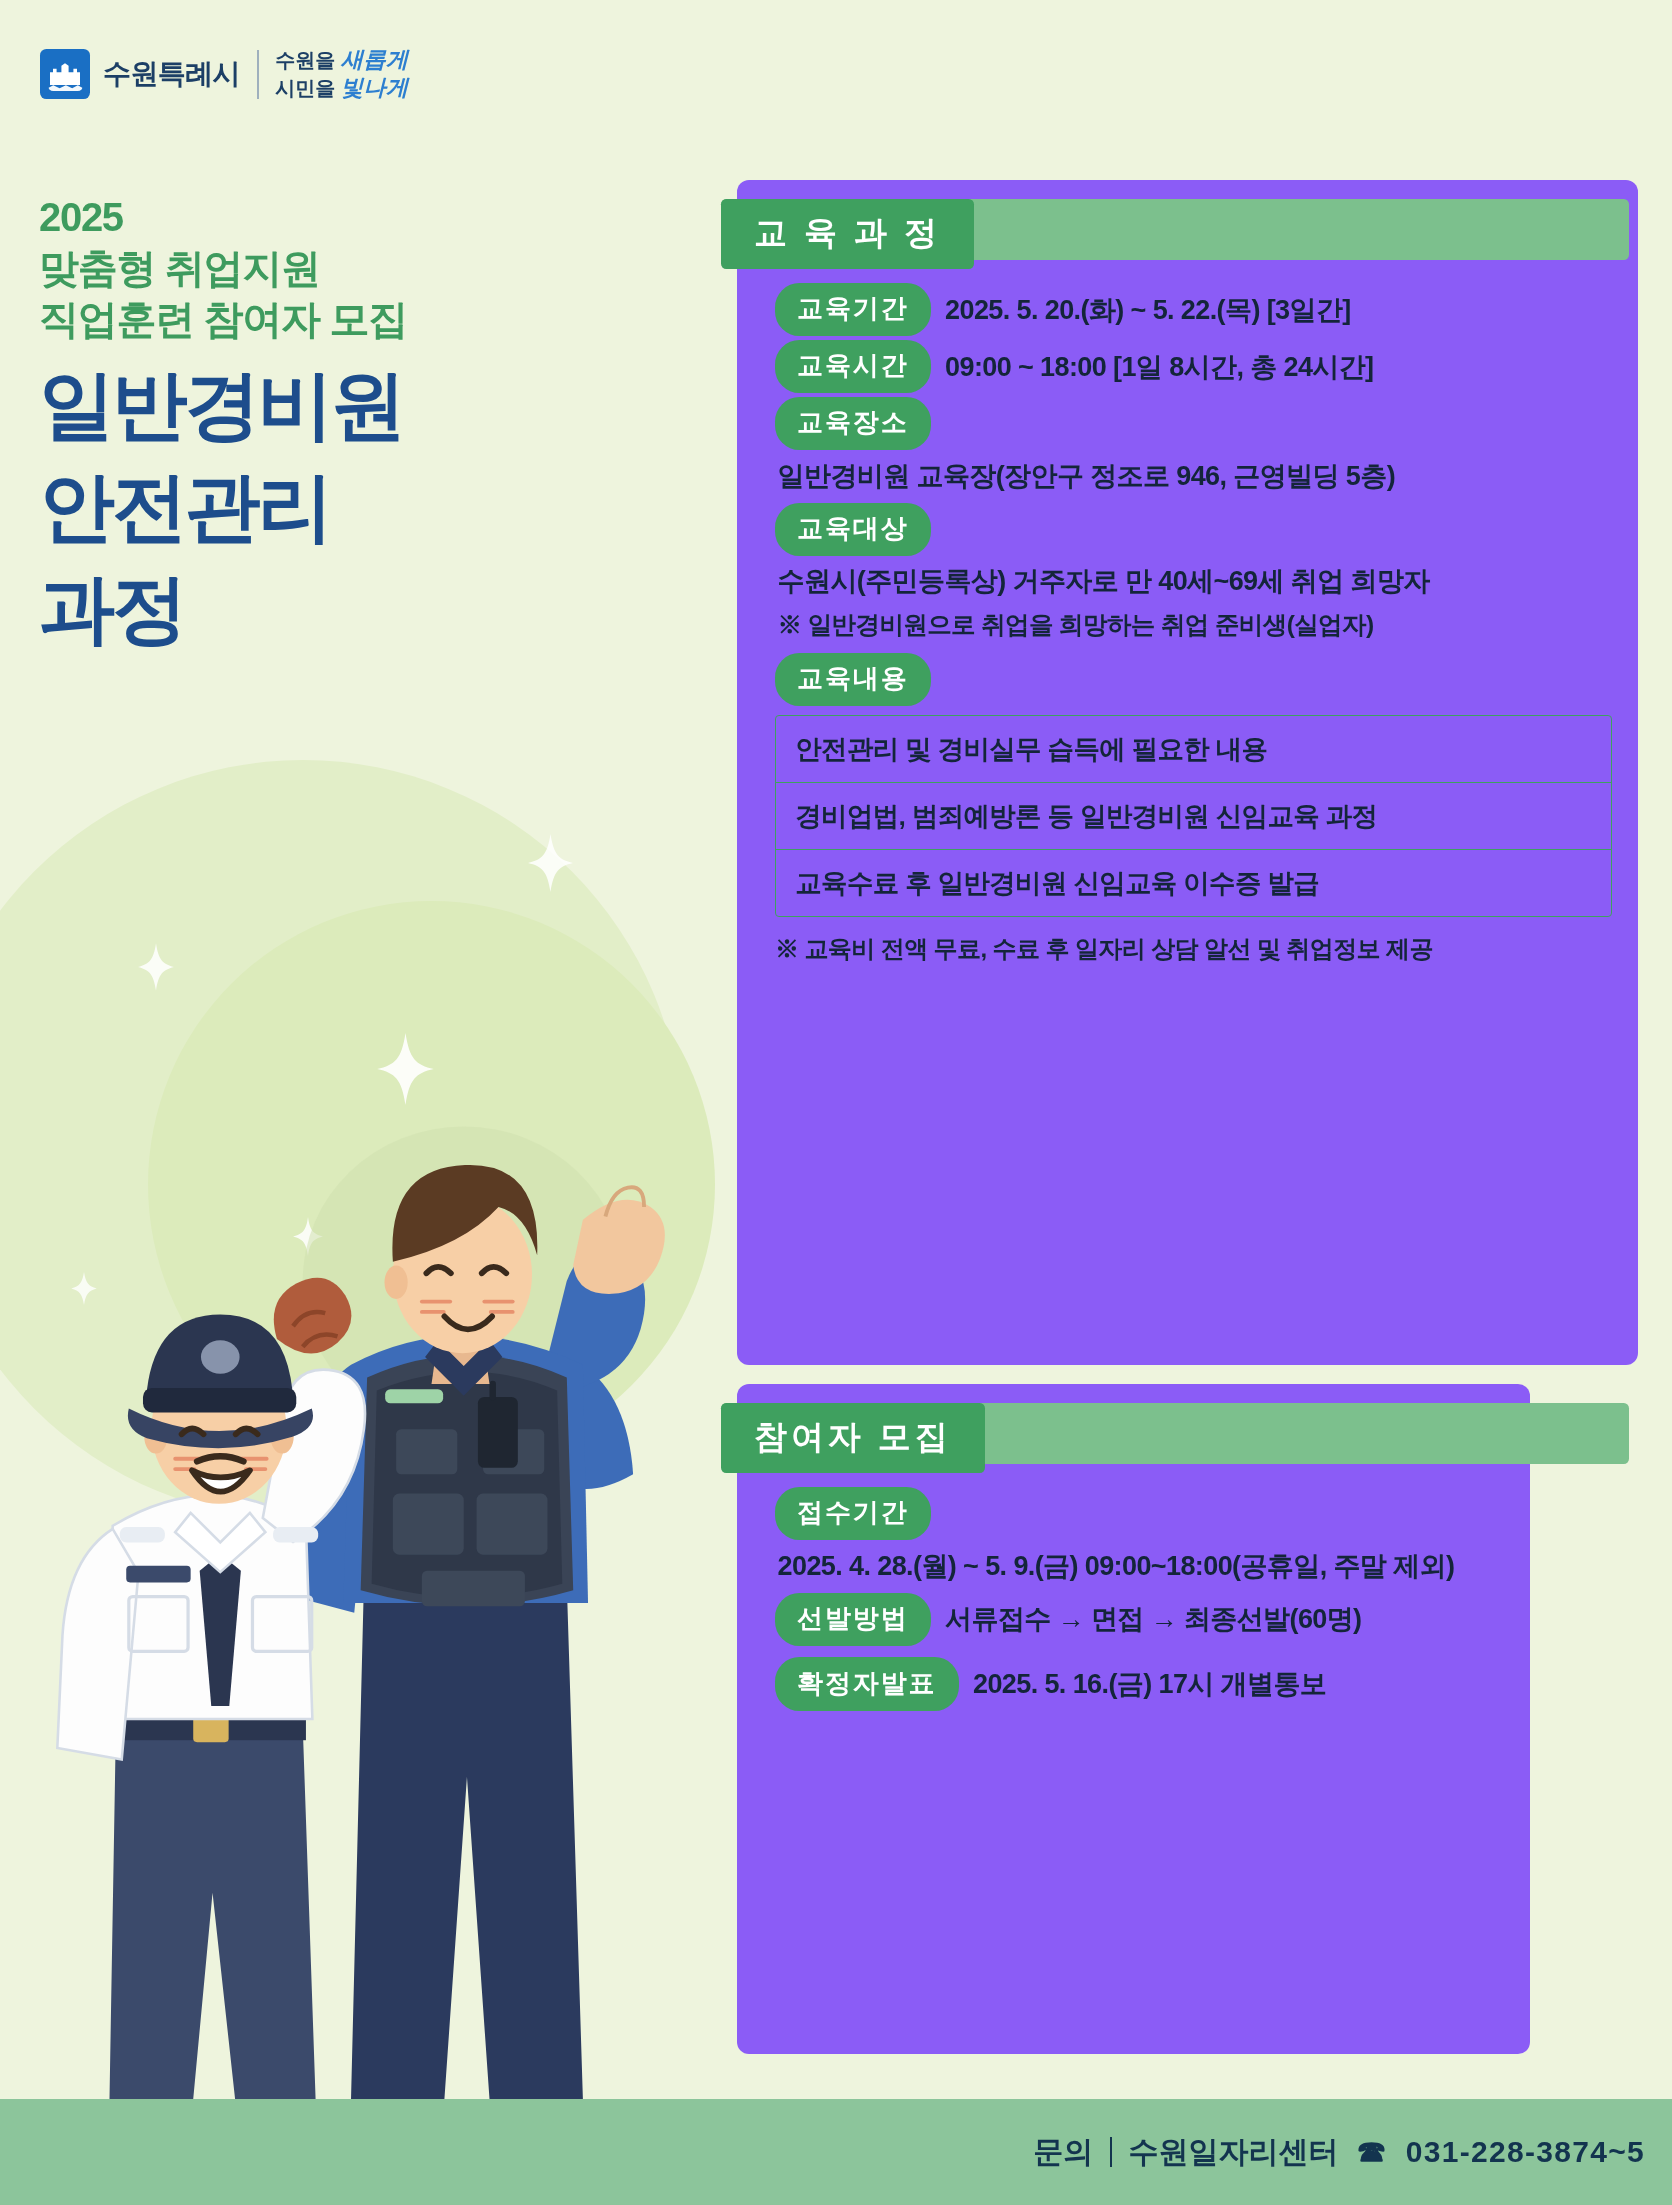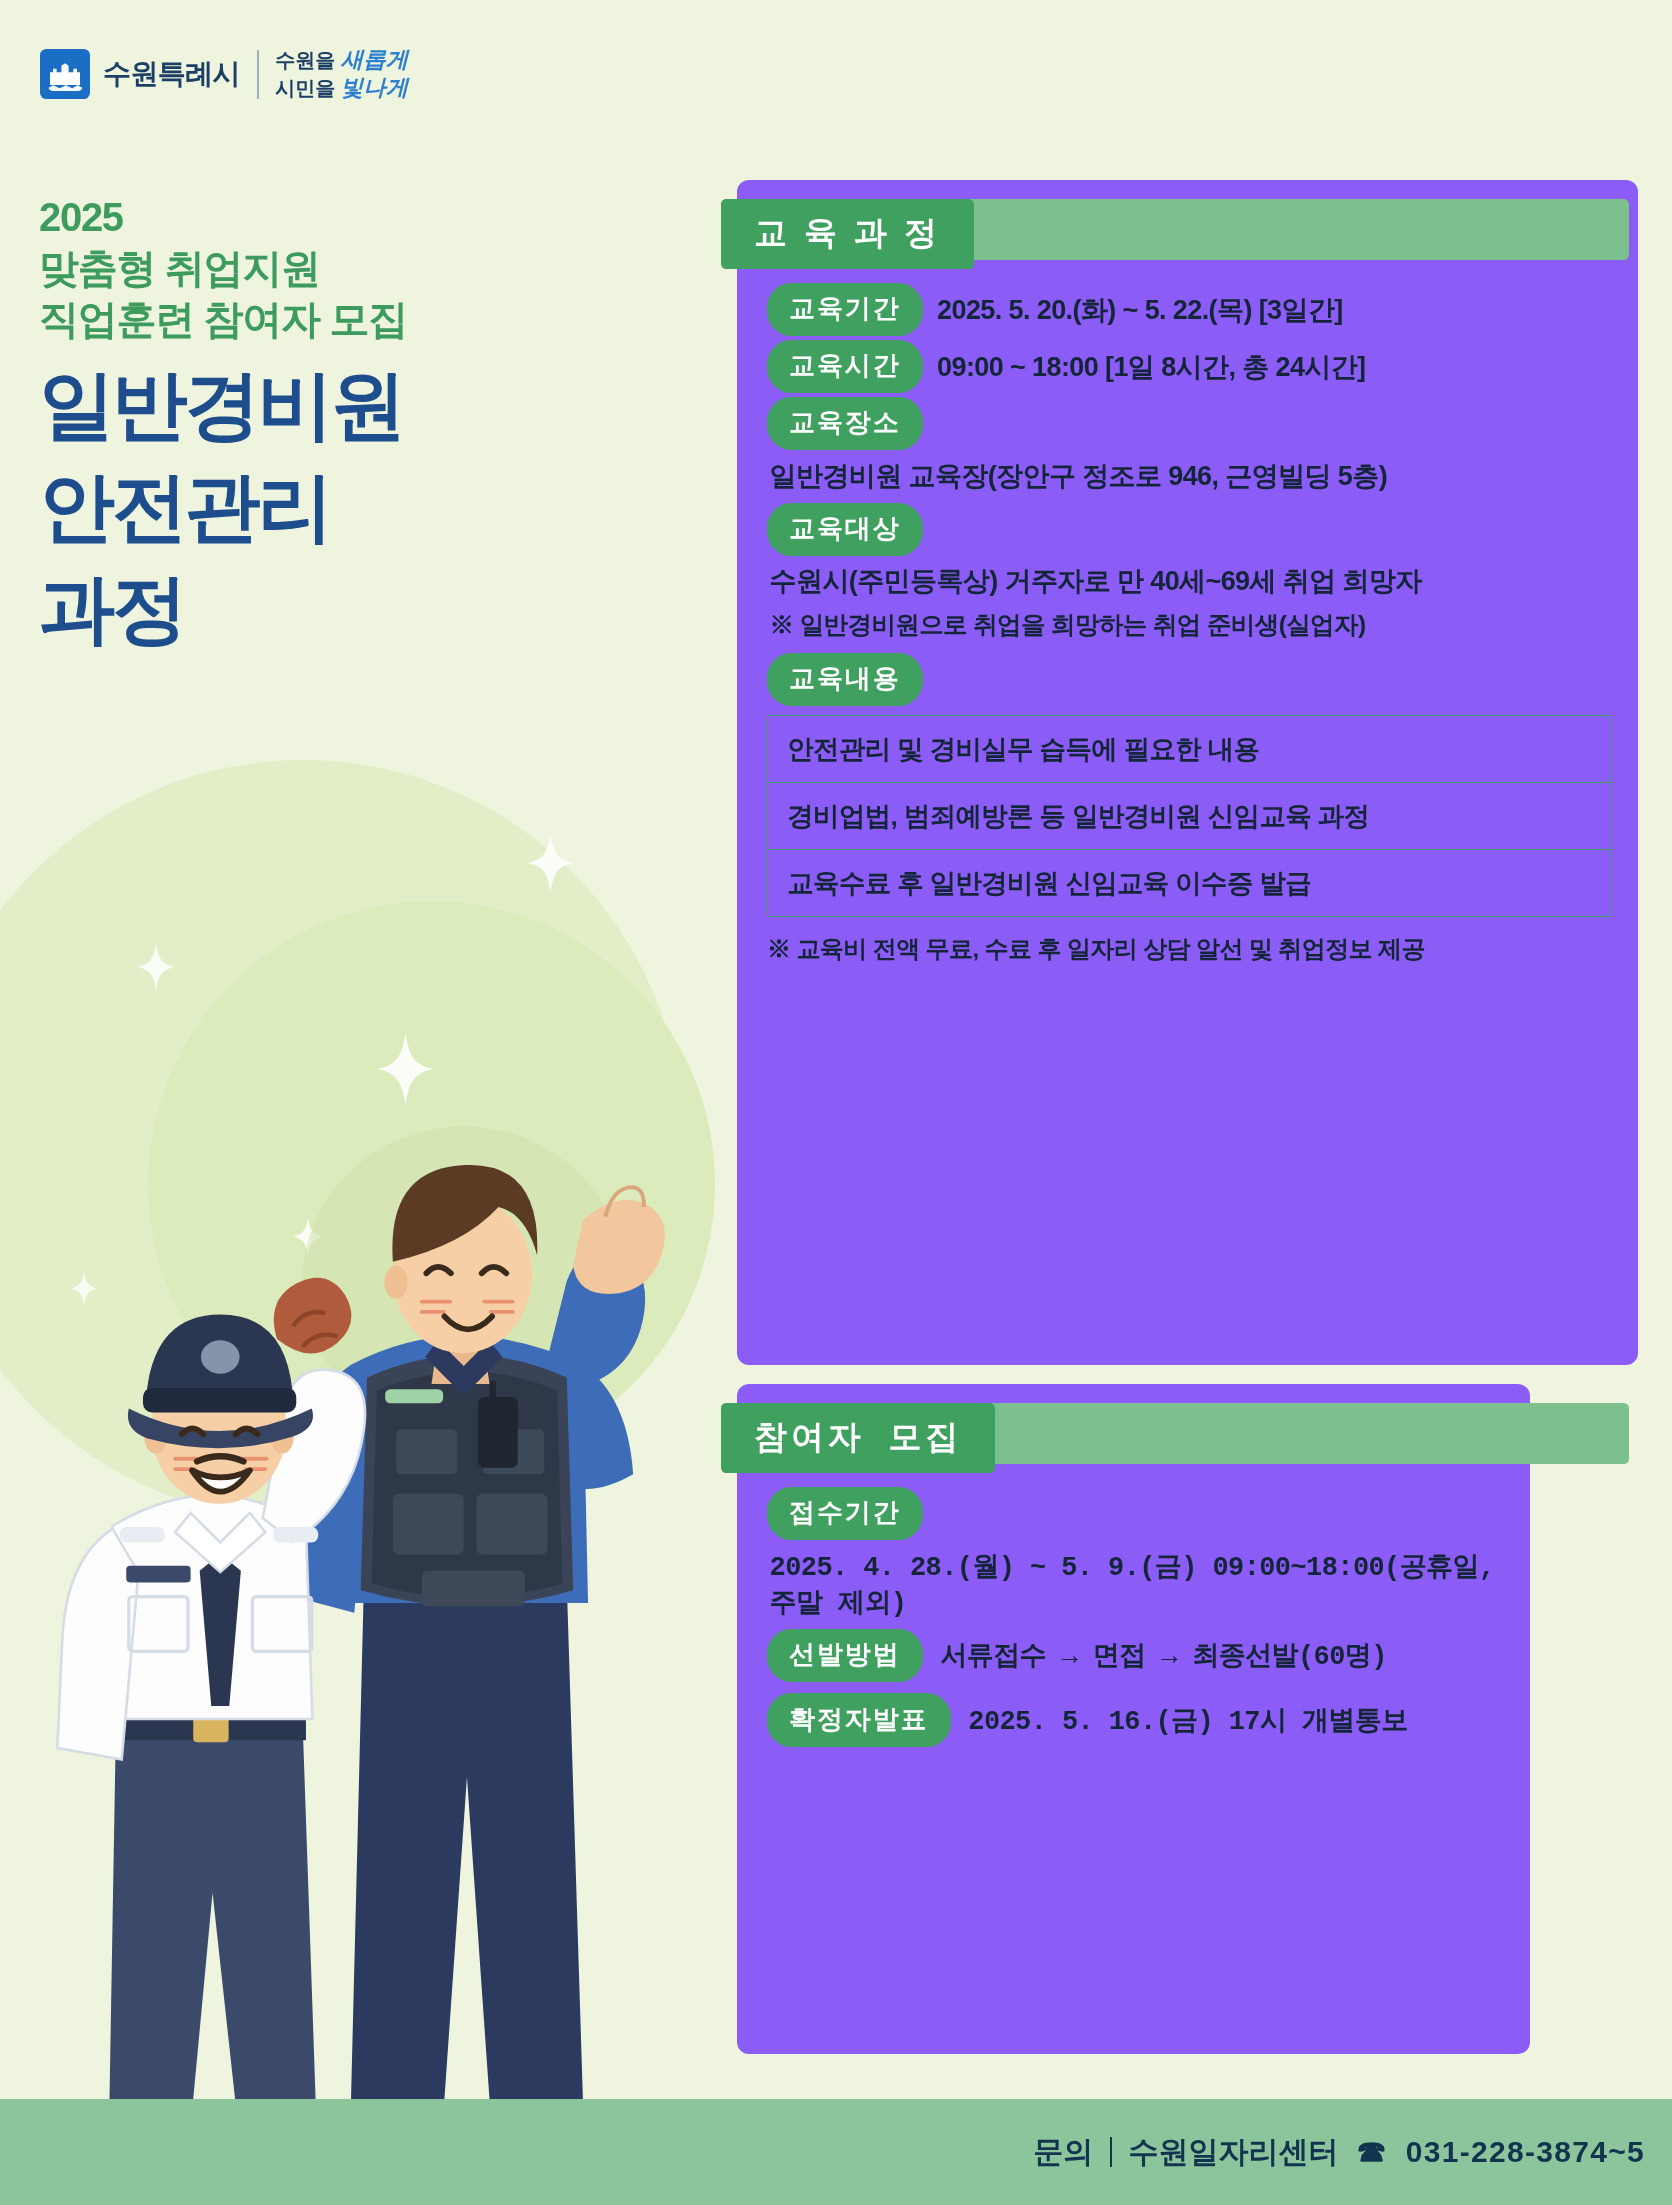--- a/index.html
+++ b/index.html
@@ -106,21 +106,21 @@
   .spark svg { display: block; }
 
   
   .panel {
     position: absolute;
     background: #8b5cf6;
     border-radius: 12px;
     z-index: 4;
   }
   #panel-course { left: 737px; top: 180px; width: 901px; height: 1185px; }
-  #panel-recruit { left: 737px; top: 1384px; width: 793px; height: 670px; font-family: Liberation Mono, monospace; }
+  #panel-recruit { left: 737px; top: 1384px; width: 793px; height: 670px; }
 
   .panel-title {
     position: absolute;
     left: -16px; top: 19.3px;
     background: #3fa05f;
     color: #ffffff;
     font-size: 33px;
     font-weight: bold;
     padding: 11.6px 33px 13px 33px;
     border-radius: 5.2px;
@@ -132,21 +132,21 @@
     left: -16px; top: 19.3px;
     height: 61px;
     width: 908px;
     background: #7cc08d;
     border-radius: 5.2px;
     z-index: 5;
   }
 
   .panel-body {
     position: absolute;
-    left: 30px; right: 26px; top: 103px;
+    left: 38px; right: 26px; top: 103px;
   }
 
   .row { margin-bottom: 3.9px; }
   .chip {
     display: inline-block;
     background: #3fa05f;
     color: #fff;
     font-size: 26px;
     font-weight: bold;
     border-radius: 24.5px;

